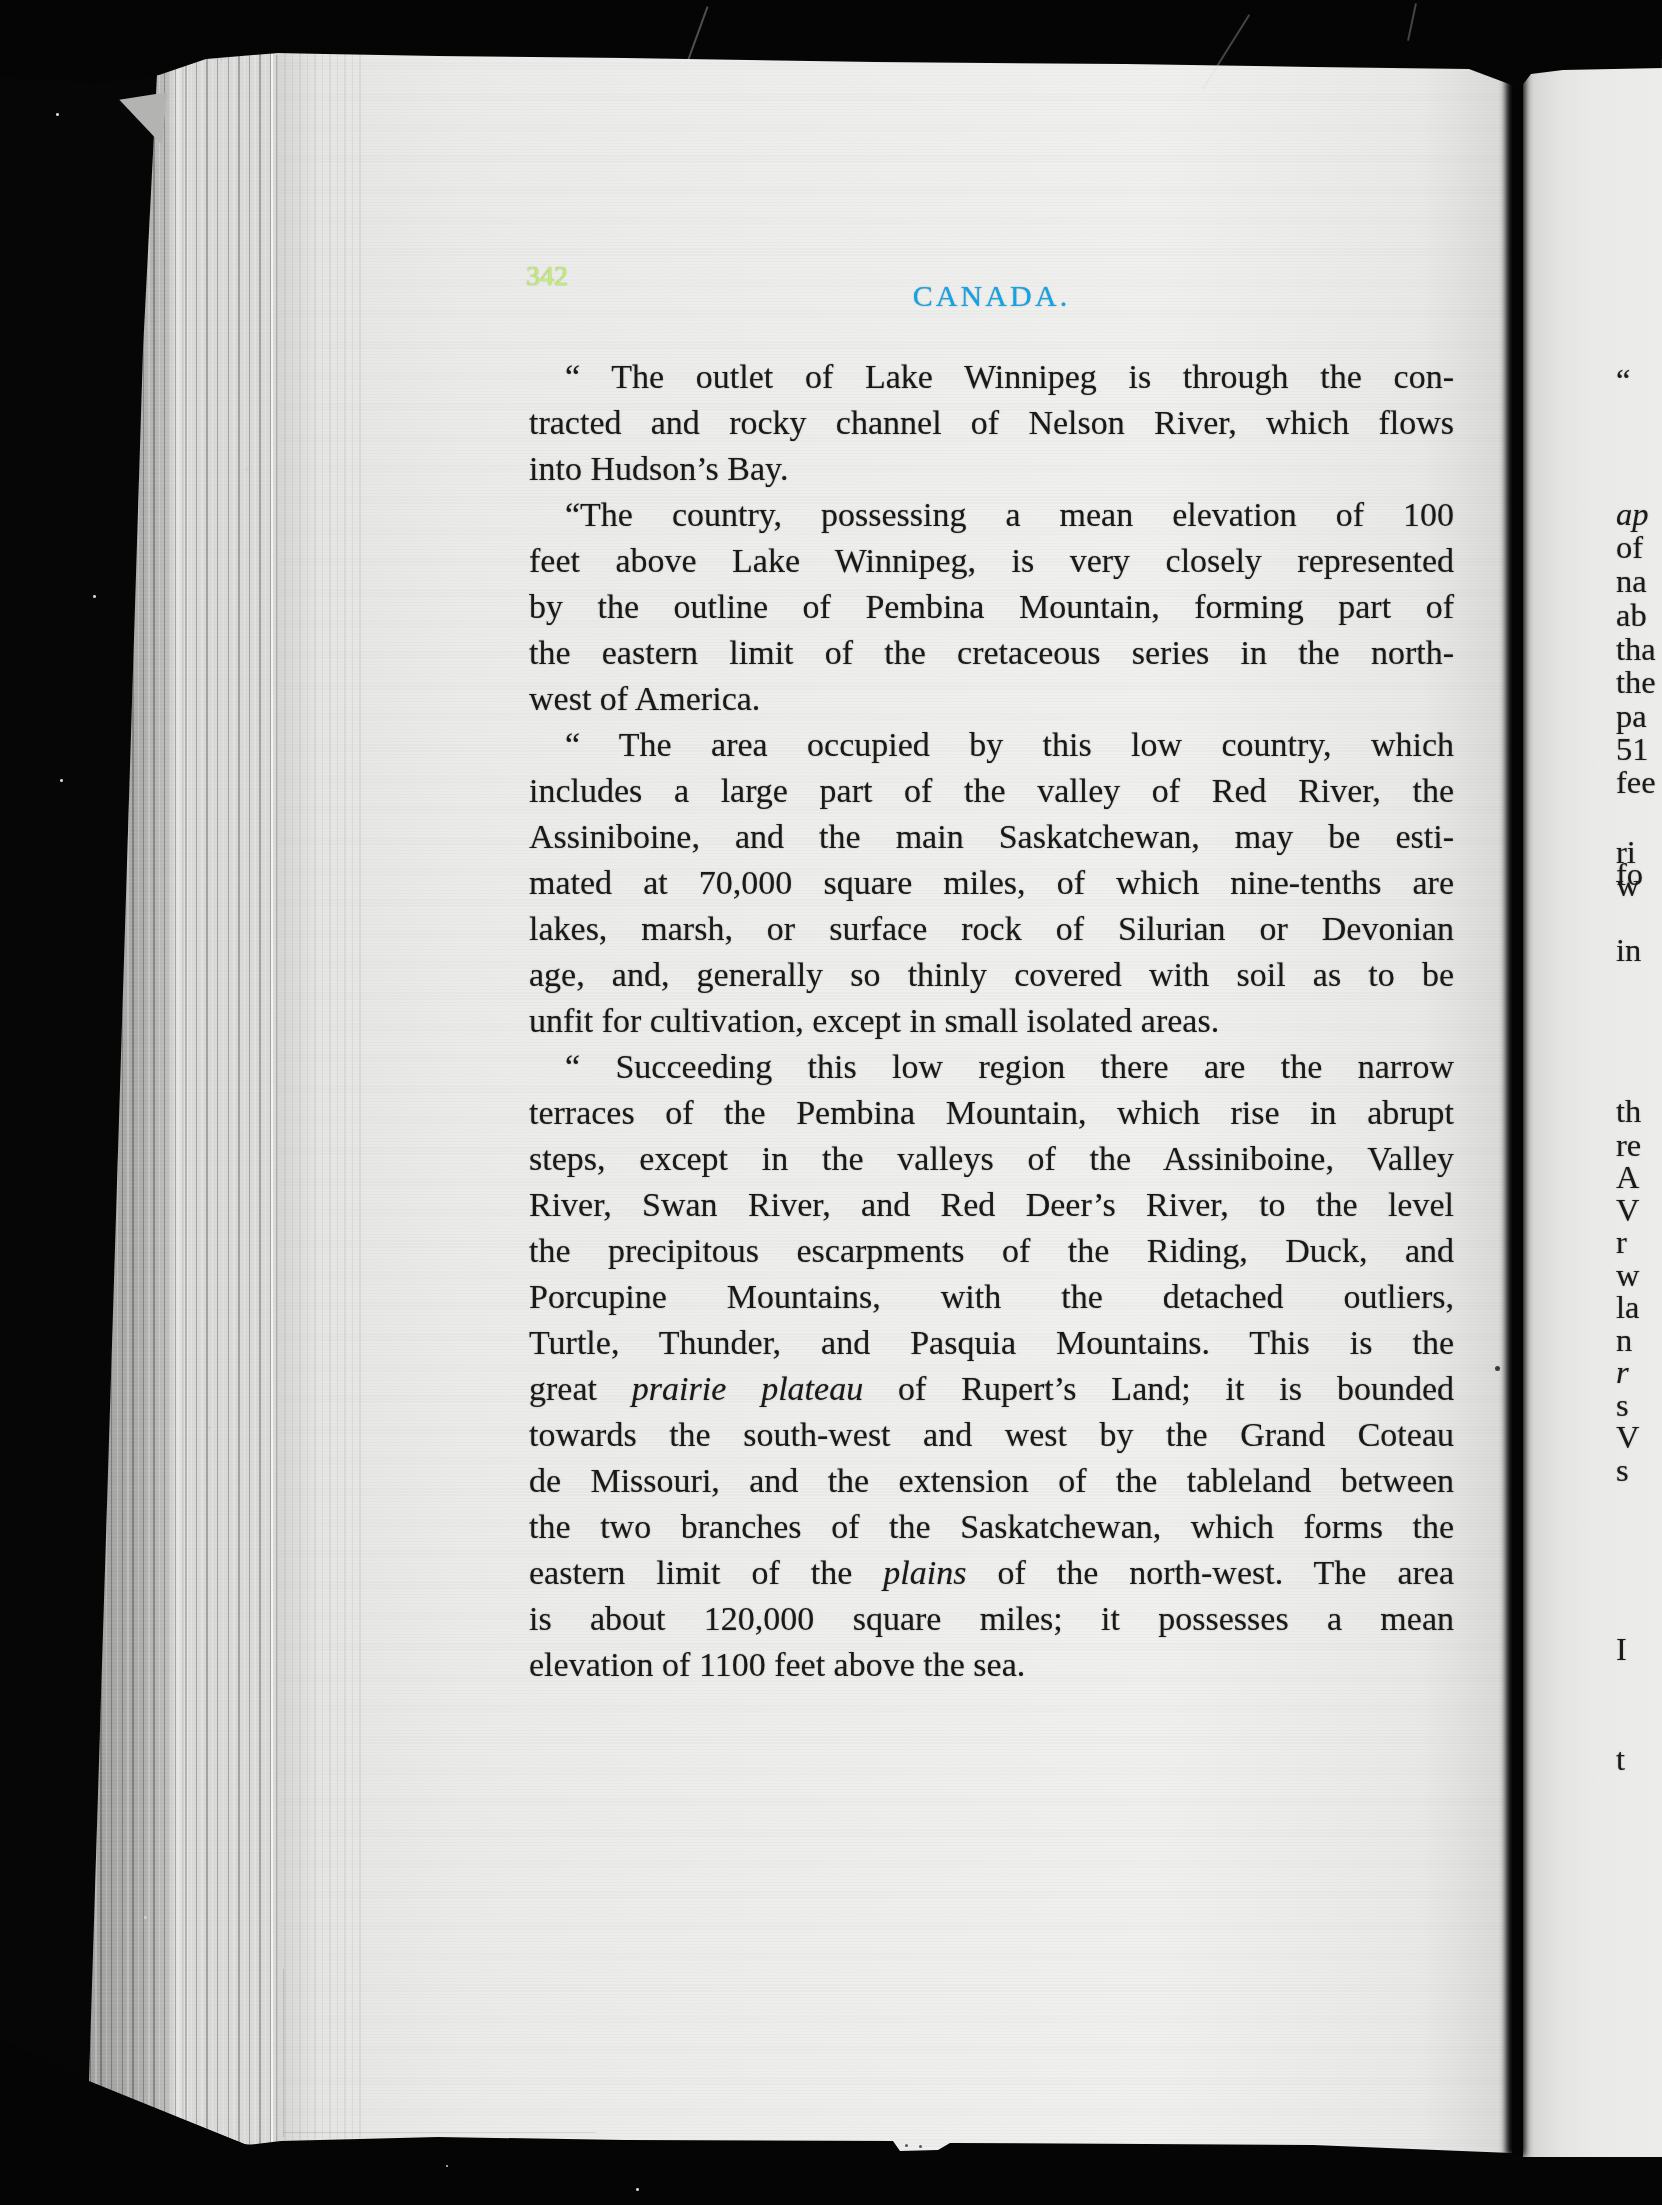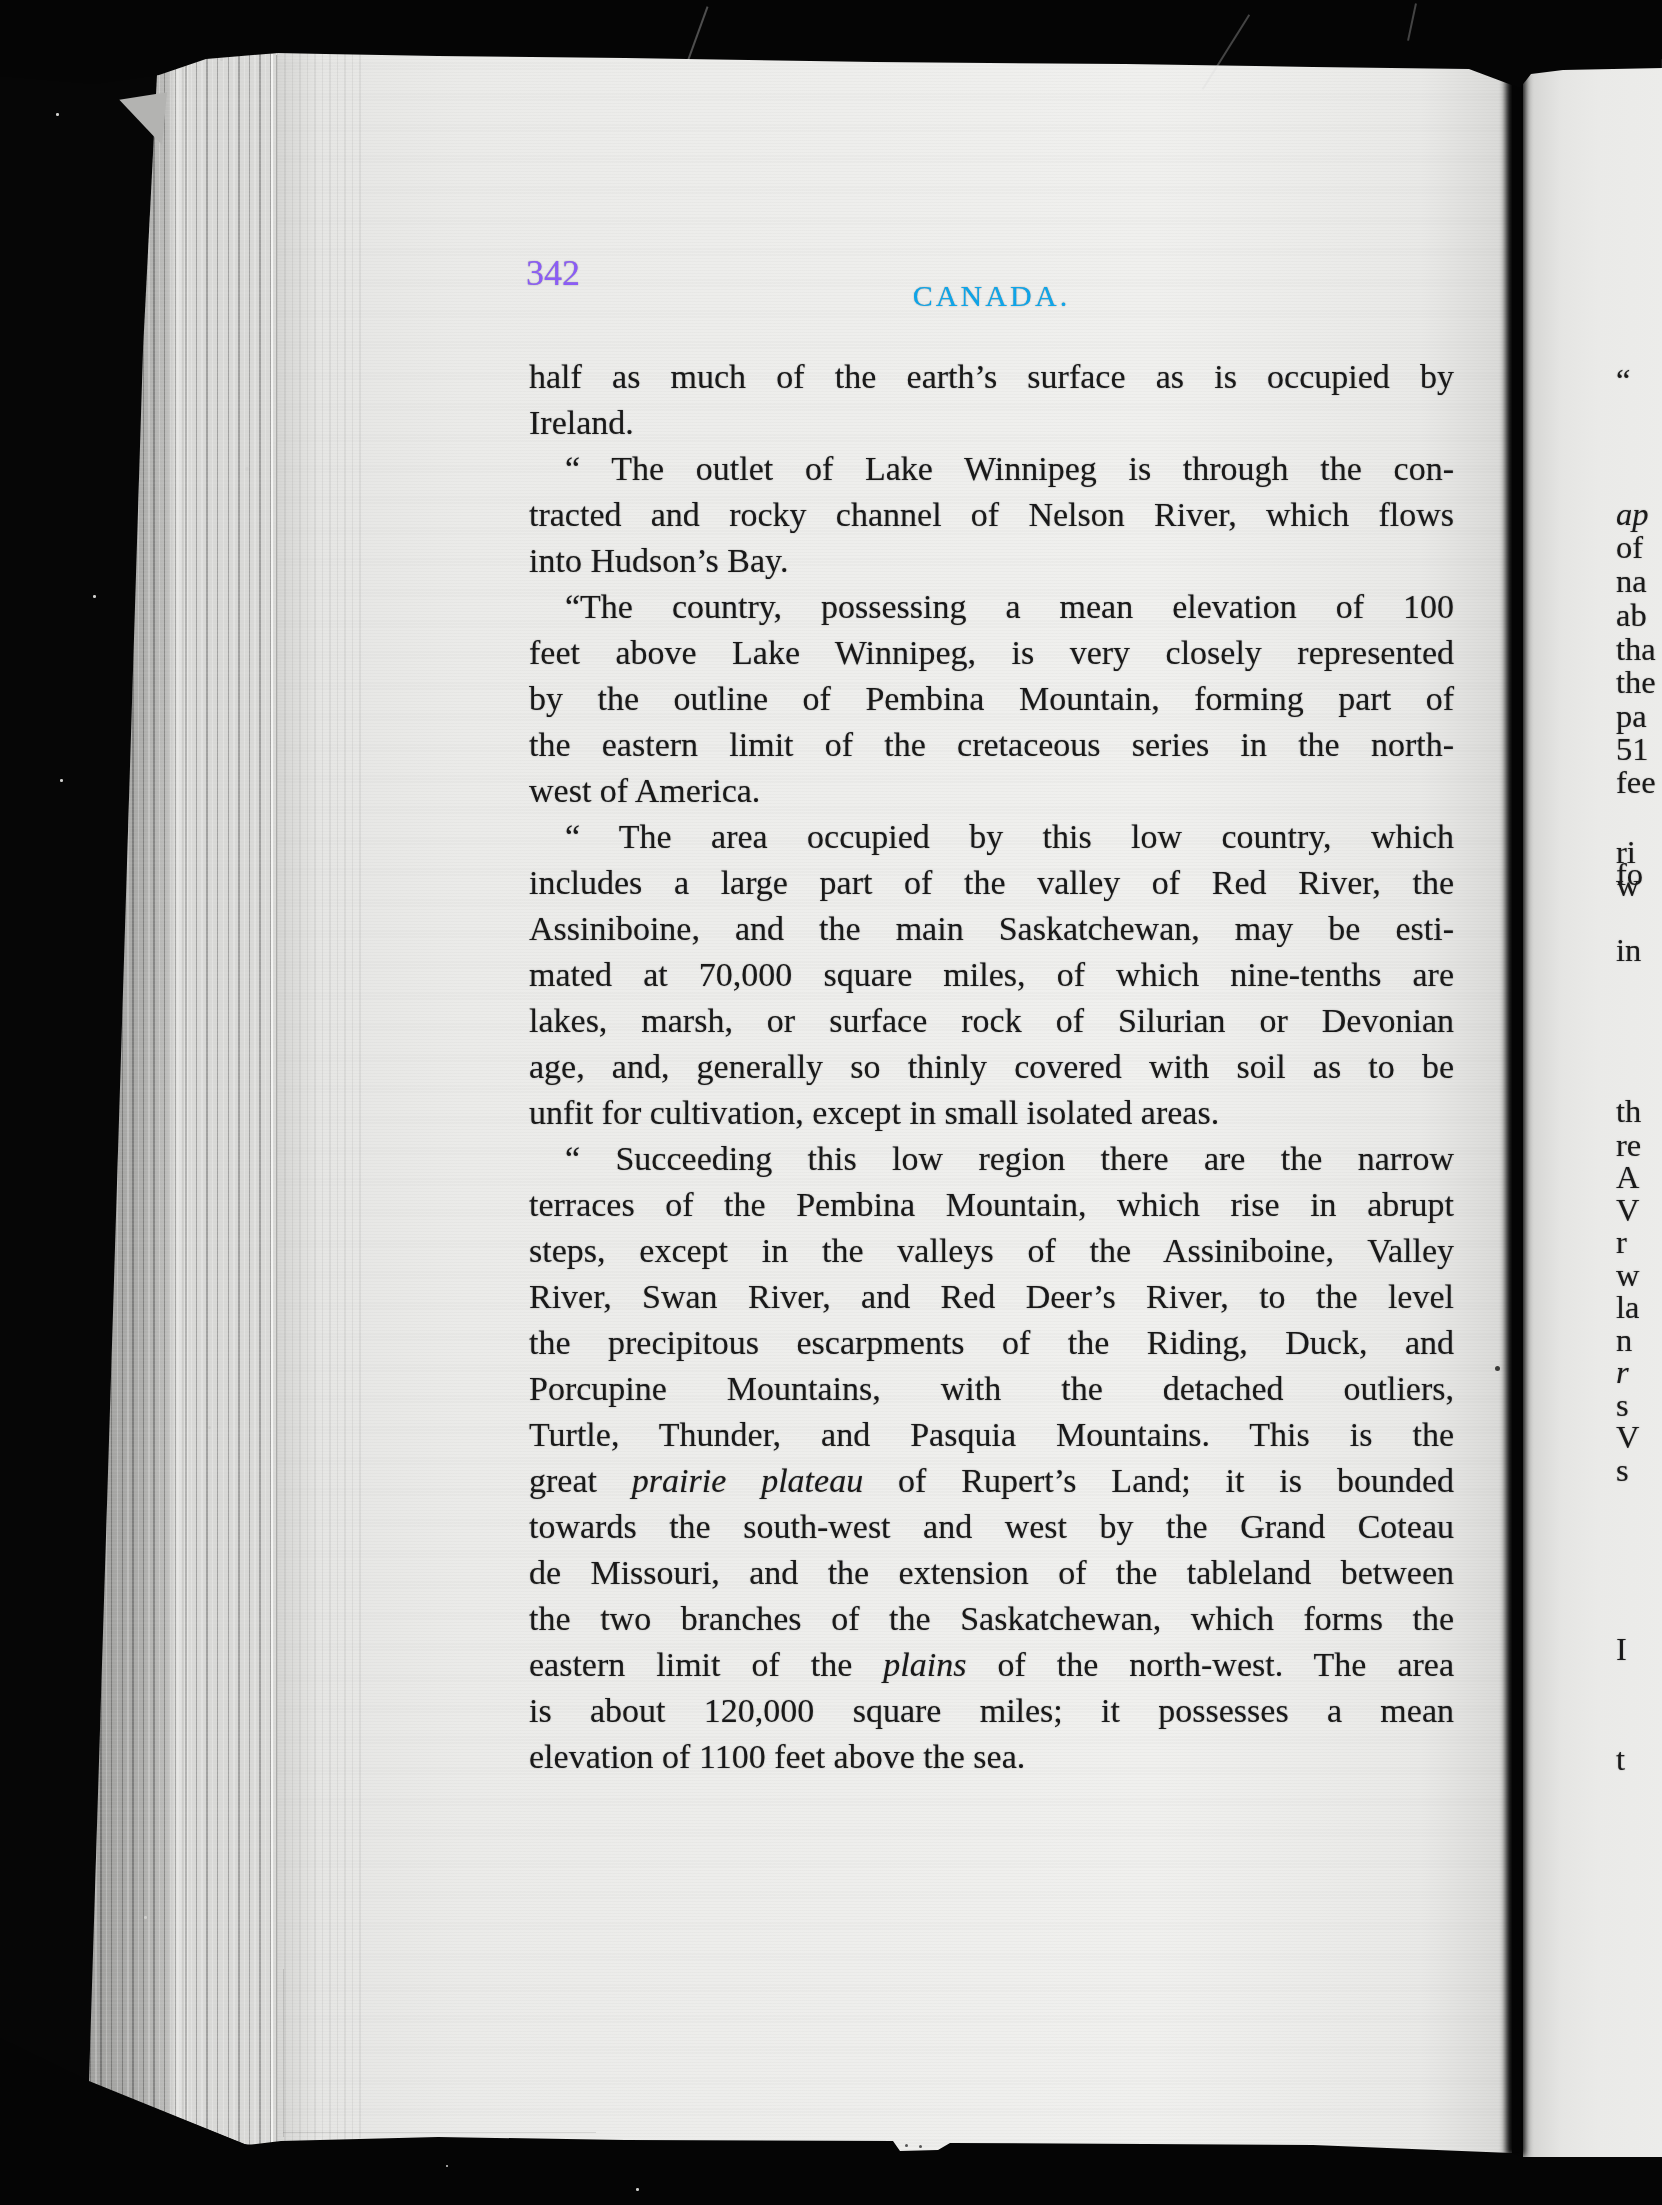--- a/index.html
+++ b/index.html
@@ -56,22 +56,22 @@
     filter: blur(1.3px);
   }
   .bottom-band {
     left: 0; top: 2000px; width: 1663px; height: 205px; background: #050505; z-index: 5;
     clip-path: polygon(0px 205px, 0px 38px, 89px 81px, 247px 145px, 281px 141px, 438px 137px, 625px 140px, 893px 141px, 900px 151px, 938px 150px, 950px 143px, 1313px 145px, 1511px 153px, 1525px 158px, 1663px 159px, 1663px 205px);
     filter: blur(1.3px);
   }
 
   
   .page-number {
-    left: 526px; top: 252px; z-index: 4;
-    font-size: 36px; color: #8b5cf6;
+    left: 526px; top: 260px; z-index: 4;
+    font-size: 28px; color: #bef264;
     text-shadow: 0 0 1.3px rgba(25,25,25,0.45);
   }
   .running-head {
     left: 529px; top: 279px; width: 925px; z-index: 4;
     text-align: center; font-size: 30px; letter-spacing: 3.1px; color: #0ea5e9;
     text-shadow: 0 0 1.3px rgba(25,25,25,0.45);
   }
   .body-text {
     left: 529px; top: 354px; width: 925px; z-index: 4;
     font-size: 34px; color: #191919;
@@ -115,24 +115,20 @@
 <div class="abs main-page"></div>
 <div class="abs frame-line-v"></div>
 <div class="abs frame-line-h"></div>
 
 <div class="abs right-page"></div>
 <div class="abs gutter"></div>
 
 <div class="abs page-number">342</div>
 <div class="abs running-head">CANADA.</div>
 <div class="abs body-text">
-    <div class="para">
-      <div class="line">half as much of the earth’s surface as is occupied by</div>
-      <div class="line last">Ireland.</div>
-    </div>
     <div class="para">
       <div class="line indent">“ The outlet of Lake Winnipeg is through the con-</div>
       <div class="line">tracted and rocky channel of Nelson River, which flows</div>
       <div class="line last">into Hudson’s Bay.</div>
     </div>
     <div class="para">
       <div class="line indent">“The country, possessing a mean elevation of 100</div>
       <div class="line">feet above Lake Winnipeg, is very closely represented</div>
       <div class="line">by the outline of Pembina Mountain, forming part of</div>
       <div class="line">the eastern limit of the cretaceous series in the north-</div>

